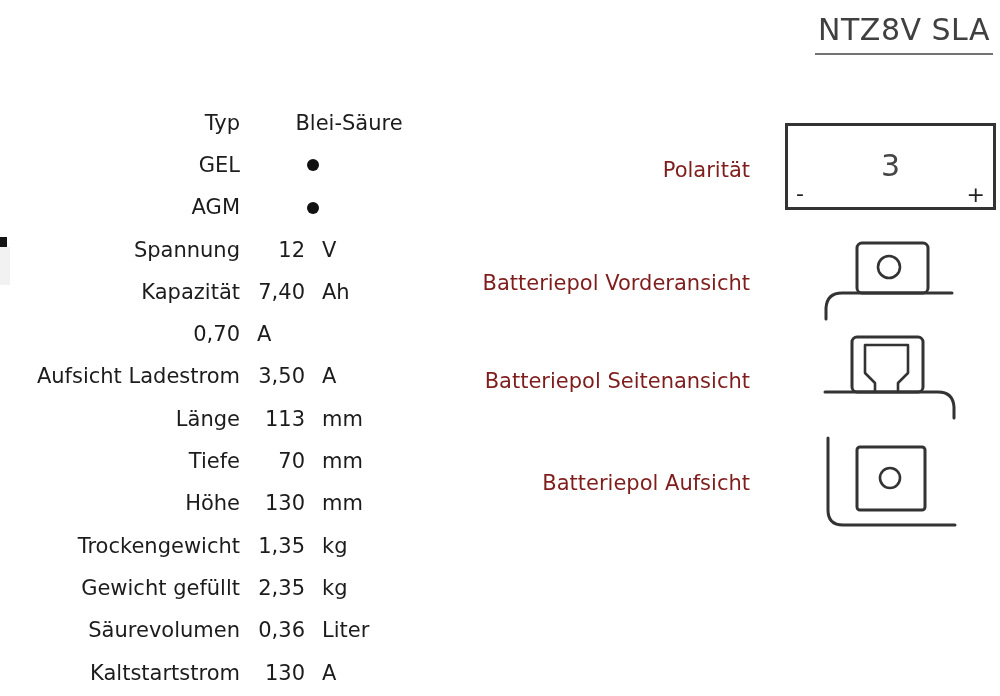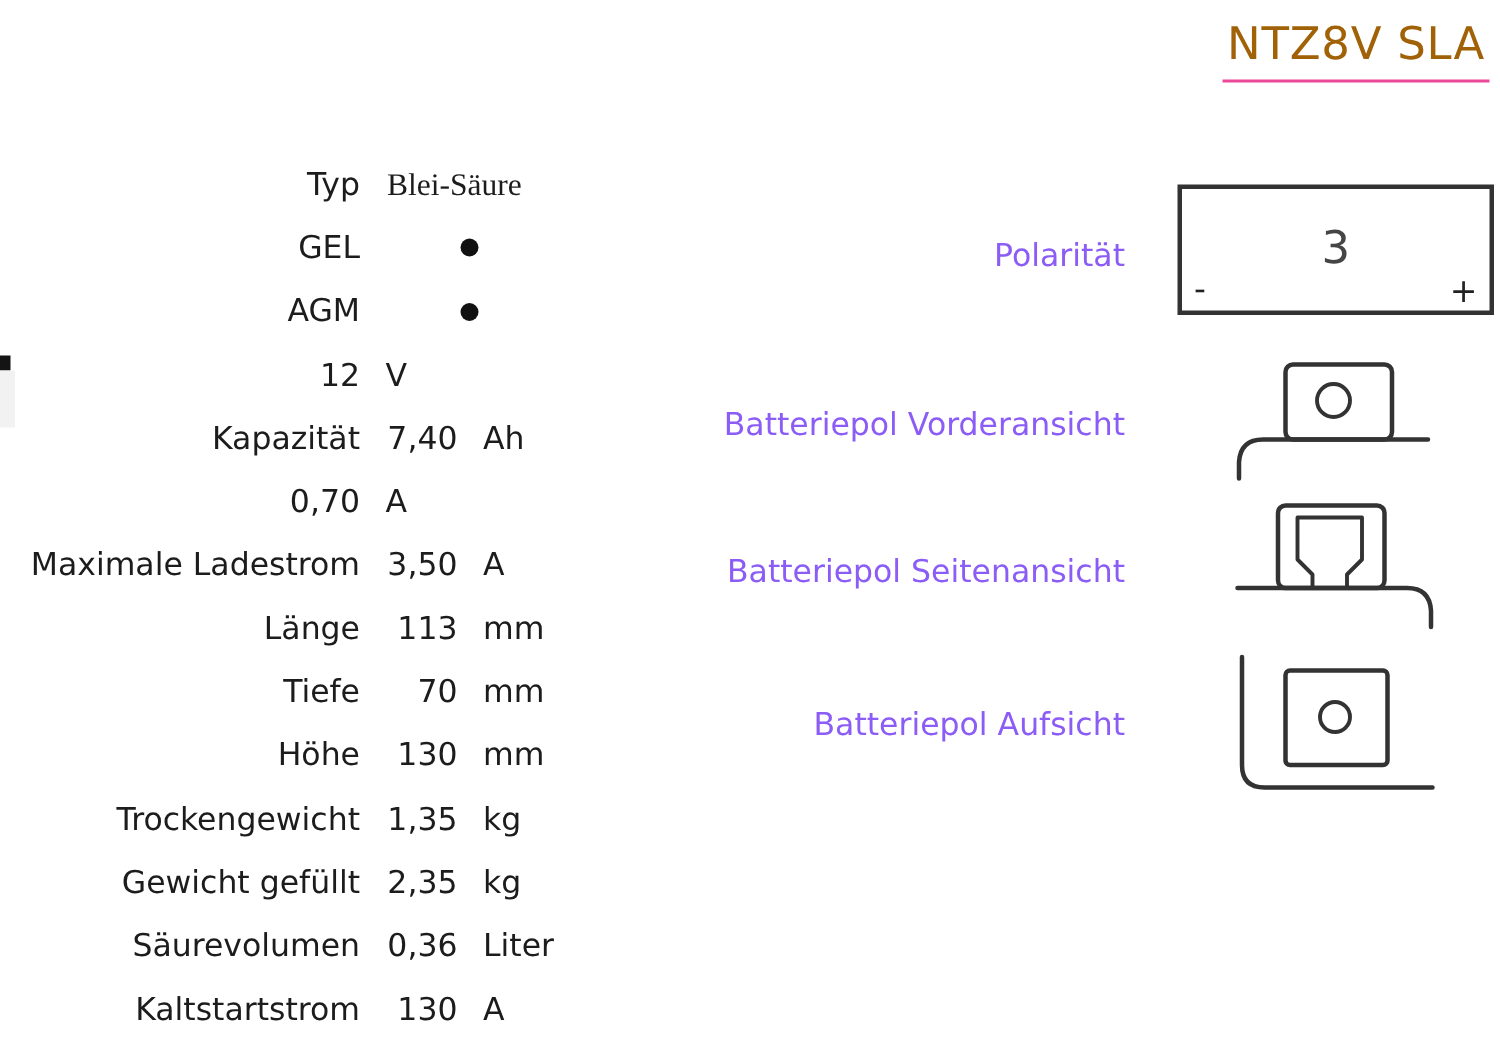--- a/index.html
+++ b/index.html
@@ -4,40 +4,40 @@
 <style>
   html,body{margin:0;padding:0;}
   body{
     width:1000px;height:696px;position:relative;background:#ffffff;
     font-family:"DejaVu Sans","Liberation Sans",sans-serif;
     color:#1c1c1c;overflow:hidden;
   }
   
   .title{
     position:absolute;top:12px;right:7px;
-    font-size:30px;color:#a16207;letter-spacing:0.5px;
-    border-bottom:2px solid #ec4899;padding:0 3px 6px 3px;
+    font-size:30px;color:#404040;letter-spacing:0.5px;
+    border-bottom:2px solid #737373;padding:0 3px 6px 3px;
     white-space:nowrap;
   }
   
   .spec-table{position:absolute;left:10px;top:102px;width:430px;}
   .spec-row{
     display:grid;grid-template-columns:230px 65px auto;
     height:42.3px;align-items:center;font-size:21px;line-height:1;
   }
   .spec-label{text-align:right;white-space:nowrap;}
   .spec-value{text-align:right;white-space:nowrap;}
   .spec-unit{text-align:left;padding-left:17px;white-space:nowrap;}
-  .spec-wide{grid-column:2/4;text-align:left;padding-left:18px;white-space:nowrap;font-family:Liberation Serif, serif;}
+  .spec-wide{grid-column:2/4;text-align:center;padding-left:18px;white-space:nowrap;}
   .spec-dotcell{grid-column:2/4;}
   .dot{width:12px;height:12px;border-radius:50%;background:#111;margin-left:67px;}
   
   .rlabel{
     position:absolute;right:250px;transform:translateY(-50%);
-    font-size:21px;white-space:nowrap;color:#8b5cf6;
+    font-size:21px;white-space:nowrap;color:#7f1d1d;
   }
   
   .pol-box{
     position:absolute;left:785px;top:123px;width:211px;height:87px;
     border:3px solid #333;box-sizing:border-box;background:#fff;
   }
   .pol-value{
     position:absolute;left:0;right:0;top:50%;transform:translateY(-54%);
     text-align:center;font-size:30px;color:#454545;
   }
@@ -69,34 +69,35 @@
         <div class="dot"></div>
       </div>
     </div>
     <div class="spec-row">
       <div class="spec-label">AGM</div>
       <div class="spec-dotcell">
         <div class="dot"></div>
       </div>
     </div>
     <div class="spec-row">
+      <div class="spec-label">Spannung</div>
       <div class="spec-value">12</div>
       <div class="spec-unit">V</div>
     </div>
     <div class="spec-row">
       <div class="spec-label">Kapazität</div>
       <div class="spec-value">7,40</div>
       <div class="spec-unit">Ah</div>
     </div>
     <div class="spec-row">
       <div class="spec-value">0,70</div>
       <div class="spec-unit">A</div>
     </div>
     <div class="spec-row">
-      <div class="spec-label">Maximale Ladestrom</div>
+      <div class="spec-label">Aufsicht Ladestrom</div>
       <div class="spec-value">3,50</div>
       <div class="spec-unit">A</div>
     </div>
     <div class="spec-row">
       <div class="spec-label">Länge</div>
       <div class="spec-value">113</div>
       <div class="spec-unit">mm</div>
     </div>
     <div class="spec-row">
       <div class="spec-label">Tiefe</div>

